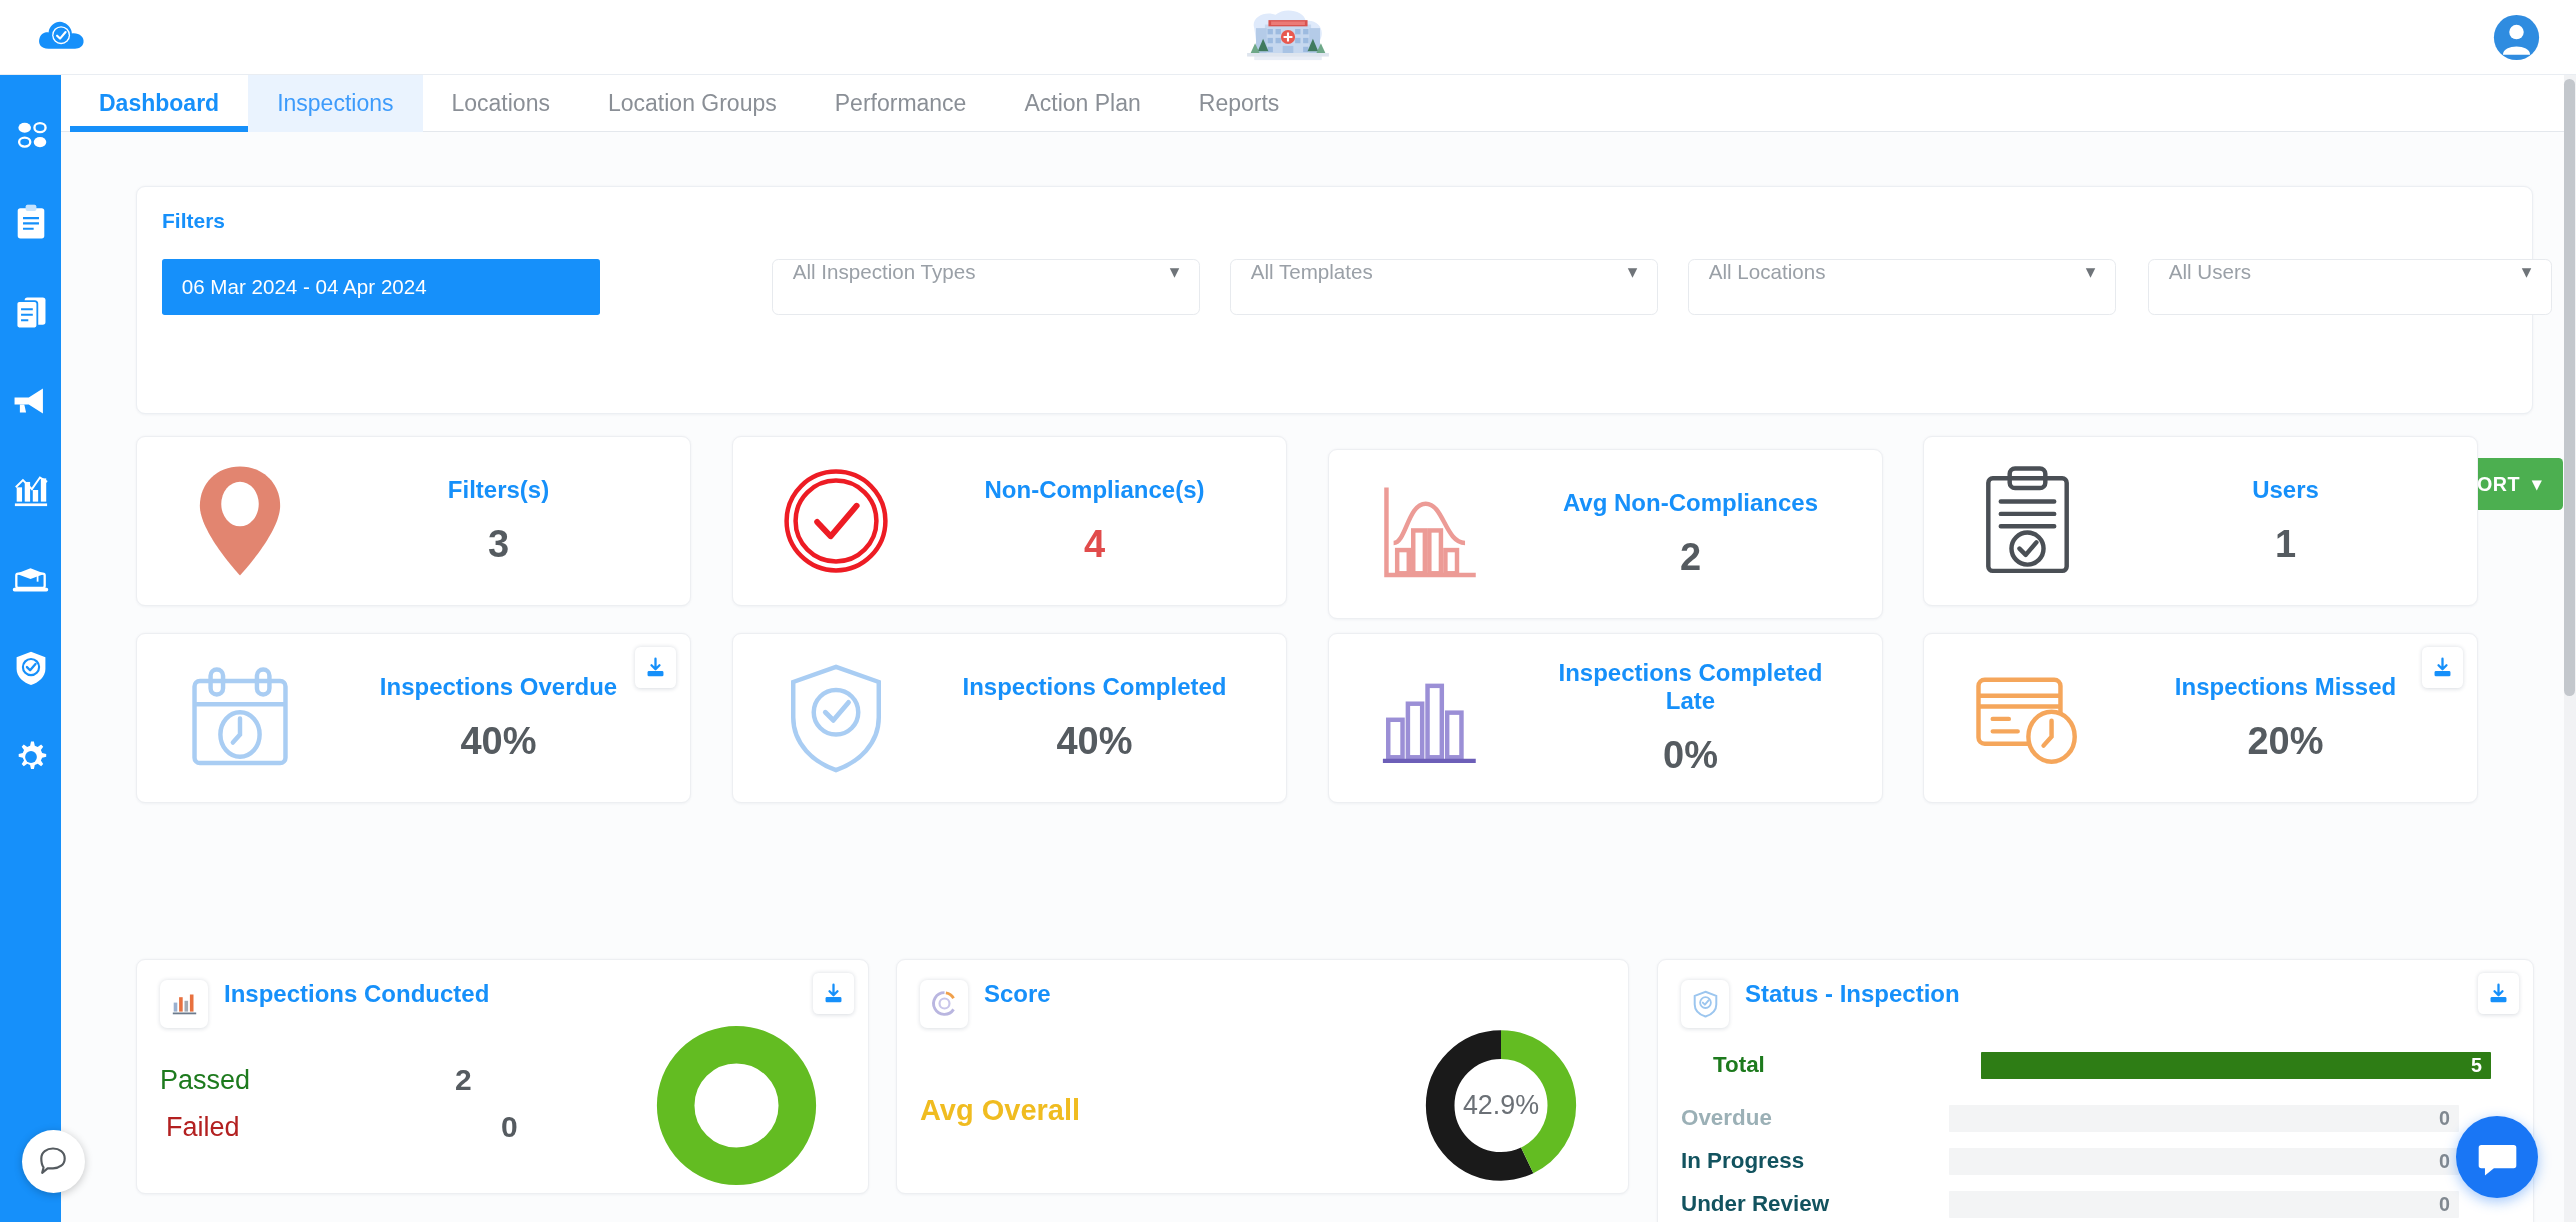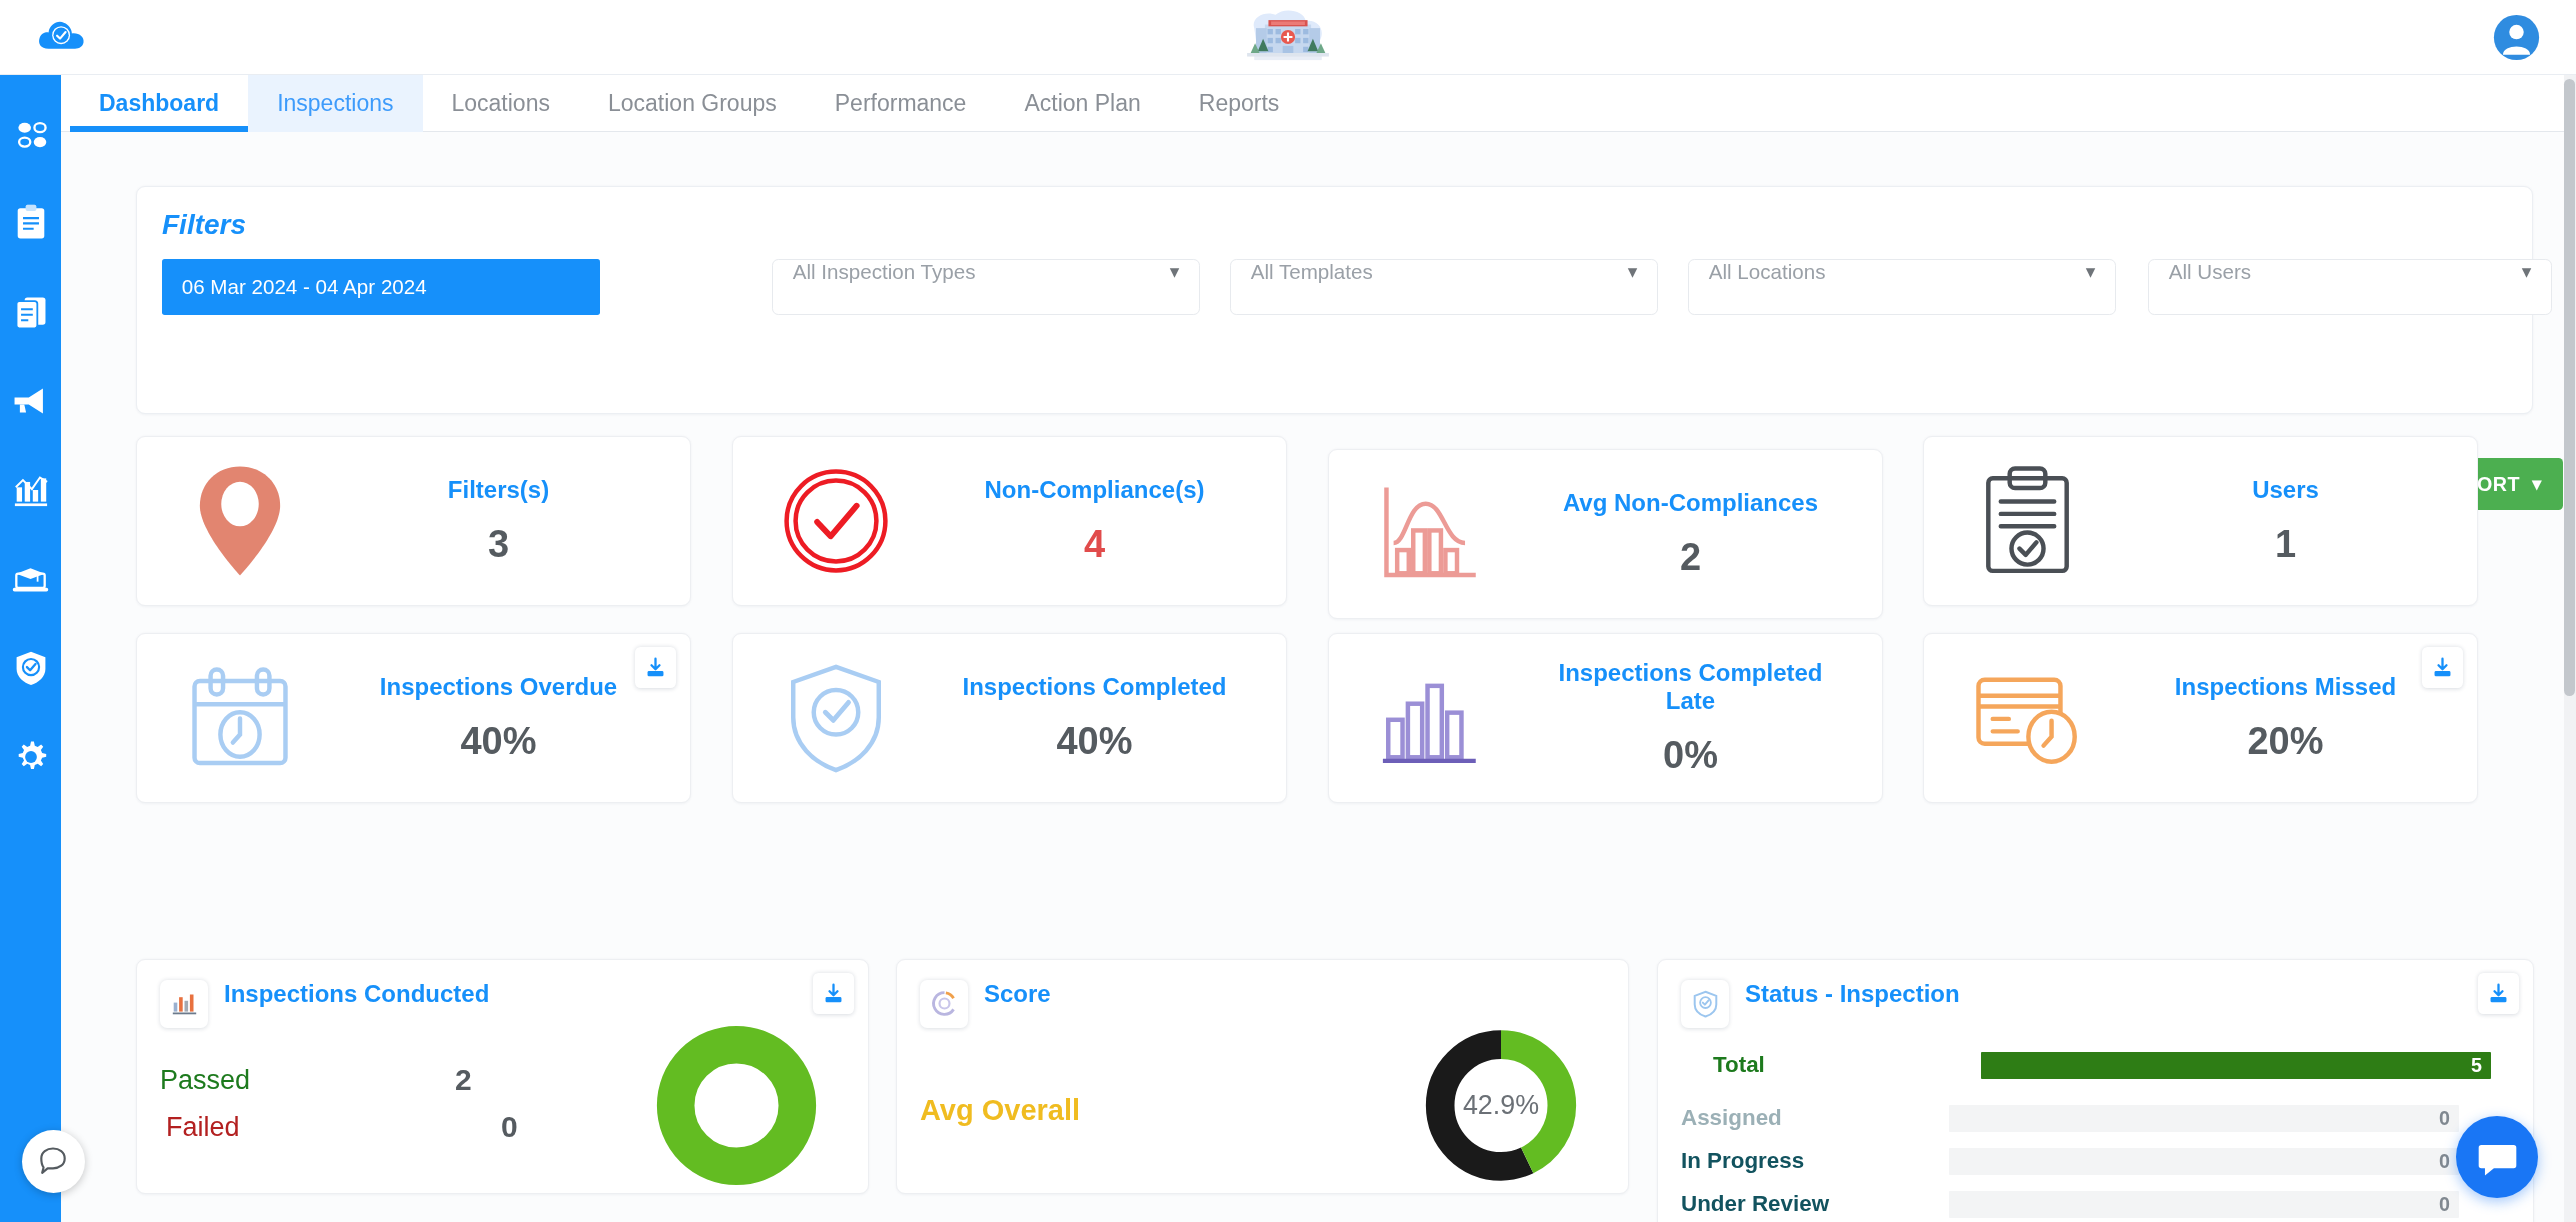--- a/index.html
+++ b/index.html
@@ -56,21 +56,21 @@
     background: #fbfcfd; overflow: hidden;
   }
 
   
   .filters-card {
     position: absolute; left: 75px; top: 54px; width: 2397px; height: 228px;
     background: #ffffff; border: 0.9px solid #eceff3; border-radius: 9px;
     box-shadow: 0 0.9px 2.7px rgba(20,40,70,.05);
   }
   .filters-title {
-    position: absolute; left: 25px; top: 21.5px; font-size: 28px; font-weight: bold; color: #1690fa; font-style: italic;
+    position: absolute; left: 25px; top: 21.5px; font-size: 21px; font-weight: bold; color: #1690fa;
   }
   .daterange {
     position: absolute; left: 25px; top: 72px; width: 438px; height: 56px;
     background: #1690fa; border-radius: 2.7px; color: #fff; font-size: 20.6px;
     display: flex; align-items: center; padding-left: 19.7px; cursor: pointer;
   }
   .dd {
     position: absolute; top: 72px; height: 56px; background: #fff;
     border: 0.9px solid #e7eaee; border-radius: 6.3px; cursor: pointer;
     display: flex; align-items: flex-start; justify-content: space-between; padding: 0 19.7px;
@@ -611,21 +611,21 @@
     </div>
     <div id="status-rows">
         <div class="st-row" style="top: 90px; margin-left: 32px;">
           <div class="st-name" style="color: rgb(29, 122, 29);">Total</div>
           <div class="st-track">
             <div class="st-fill" style="background: rgb(46, 125, 21); width: 100%;"></div>
             <div class="st-num" style="color: rgb(255, 255, 255);">5</div>
           </div>
         </div>
         <div class="st-row" style="top: 143px;">
-          <div class="st-name" style="color: rgb(155, 176, 182);">Assigned</div>
+          <div class="st-name" style="color: rgb(155, 176, 182);">Overdue</div>
           <div class="st-track">
             <div class="st-num" style="color: rgb(128, 136, 144);">0</div>
           </div>
         </div>
         <div class="st-row" style="top: 186px;">
           <div class="st-name" style="color: rgb(18, 83, 95);">In Progress</div>
           <div class="st-track">
             <div class="st-num" style="color: rgb(128, 136, 144);">0</div>
           </div>
         </div>

